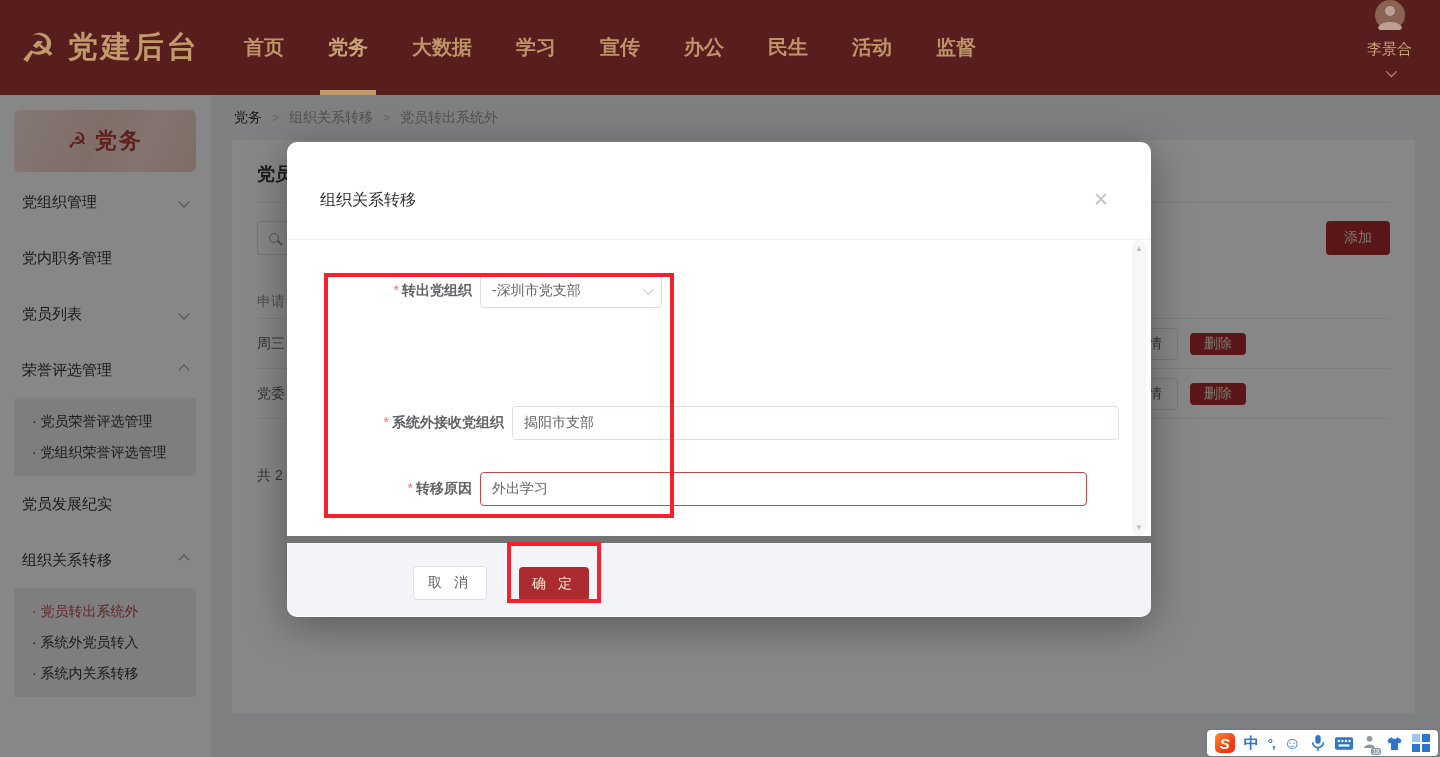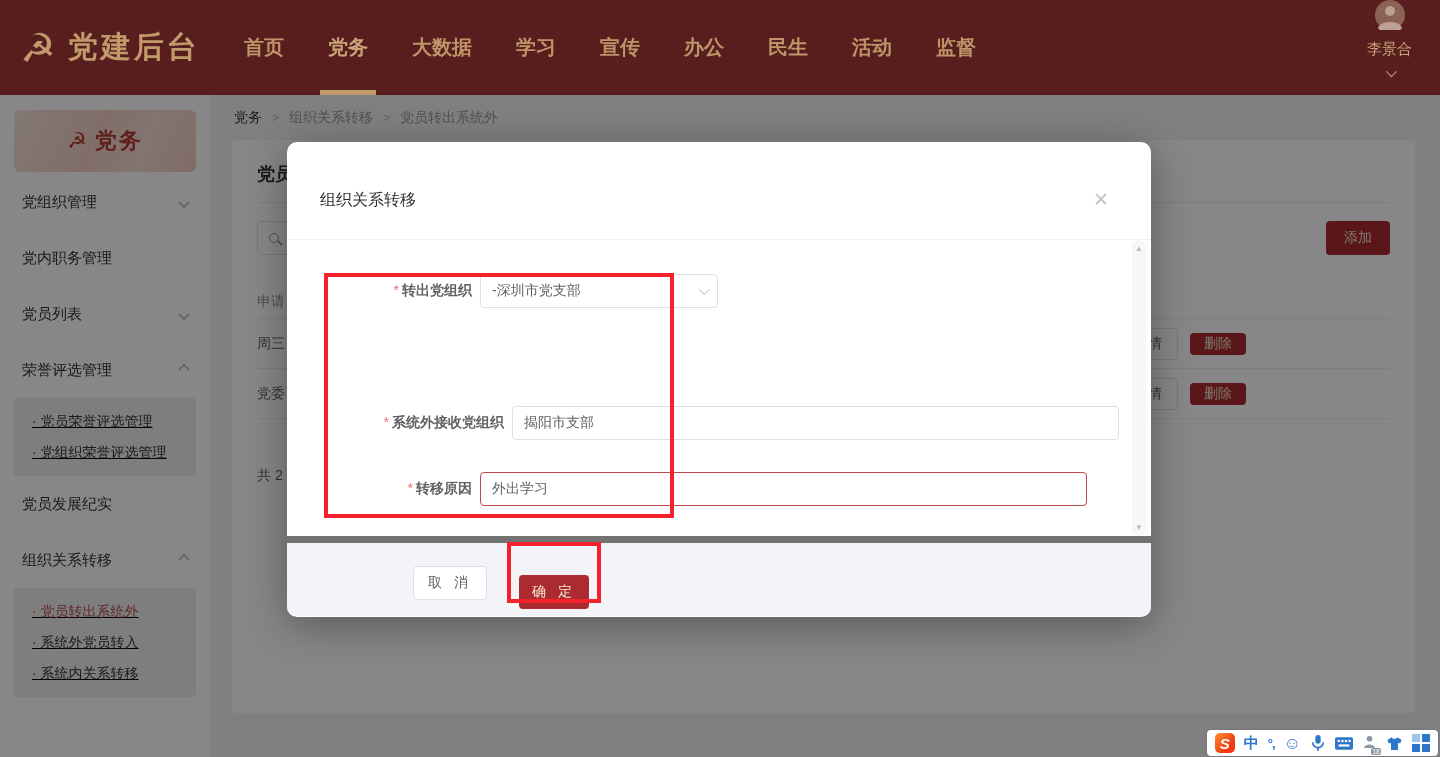--- a/index.html
+++ b/index.html
@@ -22,21 +22,21 @@
   .sidebar { position:absolute; left:0; top:95px; width:210px; height:662px; background:#FFFFFF; z-index:1; }
   .side-banner { margin:15px 14px 2px 14px; height:62px; border-radius:6px;
     background:linear-gradient(115deg,#F7E3DC 0%,#F2CFC6 45%,#F6DCD3 70%,#F1CCC2 100%);
     display:flex; align-items:center; justify-content:center; gap:8px; }
   .side-banner .emblem { font-size:22px; color:#B43B35; }
   .side-banner .txt { font-size:22px; font-weight:bold; color:#B43B35; letter-spacing:2px; }
   .side-item { height:56px; display:flex; align-items:center; justify-content:space-between; padding:0 22px; font-size:15px; color:#333; cursor:pointer; }
   .side-item .schev { width:8px; height:8px; border-right:1.4px solid #999; border-bottom:1.4px solid #999; }
   .schev.down { transform:rotate(45deg); }
   .schev.up { transform:rotate(-135deg); }
-  .submenu { background:#EFEFEF; margin:0 14px; padding:8px 0; border-radius:2px;text-decoration:underline; }
+  .submenu { background:#EFEFEF; margin:0 14px; padding:8px 0; border-radius:2px; }
   .submenu-item { height:31px; line-height:31px; padding-left:18px; font-size:14px; color:#333; cursor:pointer; }
   .submenu-item.active { color:#B5494E; }
 
   
   .main { position:absolute; left:210px; top:95px; width:1230px; height:662px; background:#F0F2F5; z-index:1; }
   .breadcrumb { height:45px; display:flex; align-items:center; gap:10px; padding-left:24px; font-size:14px; }
   .bc-first { color:#303133; }
   .bc-sep { color:#B9BCC2; font-size:12px; }
   .bc-link { color:#97999C; }
   .card { position:absolute; left:22px; top:45px; width:1183px; height:573px; background:#FFFFFF; border-radius:3px; padding:22px 25px; }
@@ -60,30 +60,30 @@
 
   
   .modal { position:absolute; left:287px; top:142px; width:864px; height:475px; background:#fff; border-radius:10px; box-shadow:0 8px 40px rgba(0,0,0,.35); z-index:20; }
   .modal-header { position:relative; height:98px; border-bottom:1px solid #F0F0F0; }
   .modal-title { position:absolute; left:33px; top:48px; font-size:16px; color:#303133; }
   .modal-close { position:absolute; right:42px; top:48px; font-size:19px; color:#C0C4CC; cursor:pointer; line-height:1; }
   .modal-body { position:relative; height:296px; }
   .form-row { position:absolute; left:0; width:100%; height:34px; display:flex; align-items:center; }
   .form-label { width:193px; text-align:right; font-size:14px; color:#606266; font-weight:bold; padding-right:8px; }
   .req { color:#F56C6C; margin-right:3px; font-weight:normal; }
-  .sel { margin-left:0; width:238px; height:34px; border:1px solid #DCDFE6; border-radius:4px; display:flex; align-items:center; justify-content:space-between; padding:0 10px 0 11px; background:#fff; cursor:pointer;gap:20px; }
+  .sel { margin-left:0; width:182px; height:34px; border:1px solid #DCDFE6; border-radius:4px; display:flex; align-items:center; justify-content:space-between; padding:0 10px 0 11px; background:#fff; cursor:pointer;gap:20px; }
   .sel-text { font-size:14px; color:#606266; }
   .sel-arrow { width:8px; height:8px; border-right:1.4px solid #C0C4CC; border-bottom:1.4px solid #C0C4CC; transform:rotate(45deg) translateY(-2px); }
   .txt-input { width:607px; height:34px; border:1px solid #DCDFE6; border-radius:4px; padding:0 11px; font-size:14px; color:#606266; font-family:inherit; background:#fff; }
   .txt-input.alert { border-color:#C04848; }
   .mscroll { position:absolute; right:5px; top:0; width:14px; height:296px; background:#F7F7F9; border-radius:7px; }
   .mscroll .arr { position:absolute; left:0; width:14px; font-size:8px; color:#B8BCC4; text-align:center; }
   .modal-footer { position:relative; height:80px; background:#F3F4F8; border-top:7px solid #737373; border-radius:0 0 10px 10px; }
   .btn-cancel { position:absolute; left:126px; top:23px; width:74px; height:34px; background:#fff; border:1px solid #DCDFE6; border-radius:4px; font-size:14px; color:#606266; letter-spacing:4px; cursor:pointer; }
-  .btn-confirm { position:absolute; left:232px; top:32px; width:70px; height:34px; background:#AC2B30; border:none; border-radius:4px; font-size:14px; color:#F3E6D2; letter-spacing:4px; cursor:pointer; }
+  .btn-confirm { position:absolute; left:232px; top:24px; width:70px; height:34px; background:#AC2B30; border:none; border-radius:4px; font-size:14px; color:#F3E6D2; letter-spacing:4px; cursor:pointer; }
 
   
   .anno { position:absolute; border:4px solid #F5222D; z-index:30; pointer-events:none; }
   .anno-fields { left:324px; top:273px; width:350px; height:245px; }
   .anno-confirm { left:507px; top:542px; width:94px; height:61px; }
 
   
   .ime { position:absolute; right:2px; bottom:1px; height:26px; background:#fff; border-radius:4px; display:flex; align-items:center; gap:9px; padding:0 8px; z-index:40; box-shadow:0 0 3px rgba(0,0,0,.15); }
   .ime-s { width:20px; height:20px; border-radius:5px; background:linear-gradient(135deg,#FF8A2F 0%,#EF3A12 70%); color:#fff; font-weight:bold; font-style:italic; font-size:15px; display:flex; align-items:center; justify-content:center; }
   .ime-zh { color:#2E76CC; font-size:15px; font-weight:bold; }

